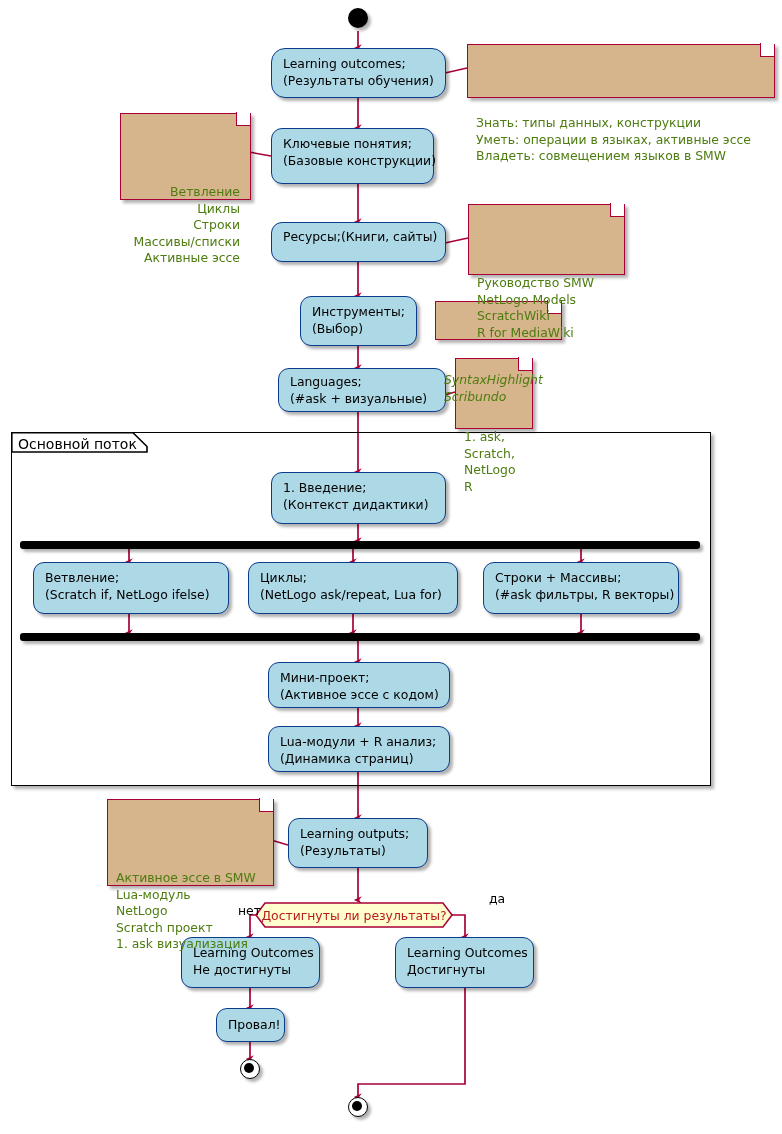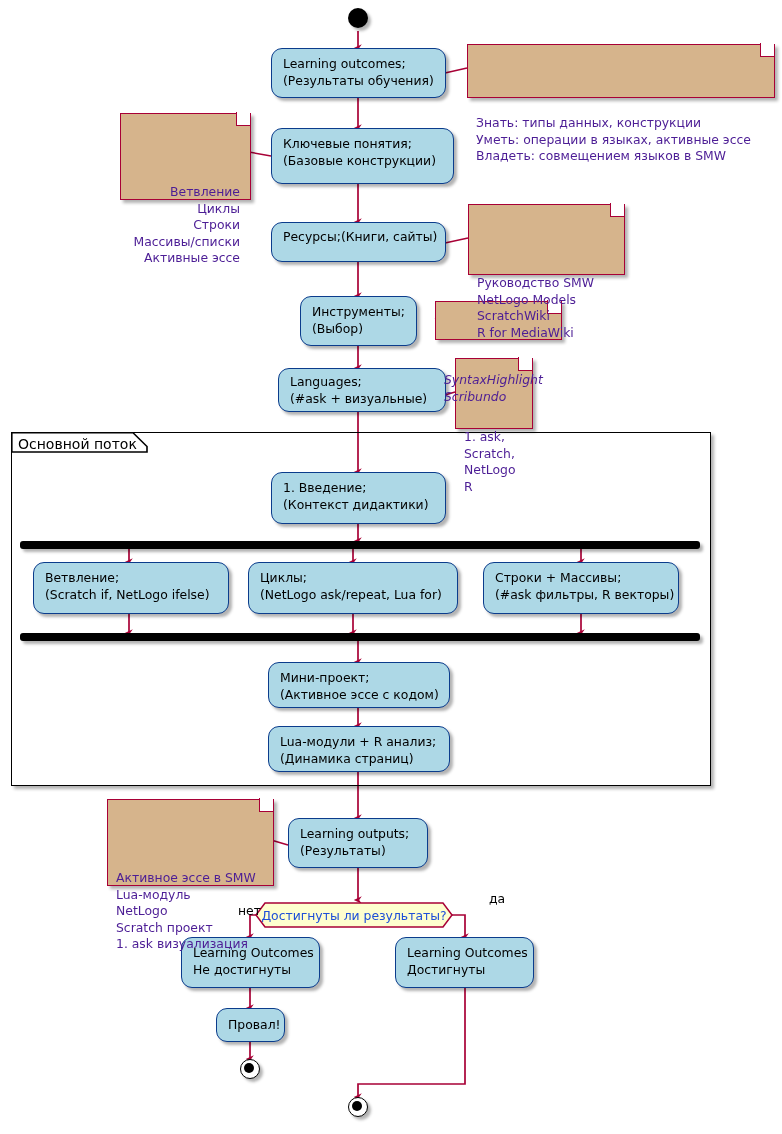--- a/index.html
+++ b/index.html
@@ -38,21 +38,21 @@
     padding: 7px 11px 7px 11px;
     white-space: pre;
     box-shadow: 3px 3px 3px rgba(0,0,0,0.30);
   }
   .node.center { text-align: center; }
   
   .note {
     position: absolute;
     box-sizing: border-box;
     background: #D3B храм;
-    color: #4c1d95;
+    color: #4d7c0f;
     font-size: 12.4px;
     line-height: 16.5px;
     white-space: pre;
   }
   .note-body {
     position: absolute;
     left: 0; top: 0;
     width: 100%; height: 100%;
     background: #D6B48C;
     border: 1.4px solid #A80036;
@@ -68,21 +68,21 @@
   }
   .note-text {
     position: relative;
     padding: 5px 9px 5px 9px;
     z-index: 2;
   }
   
   .decision {
     position: absolute;
     box-sizing: border-box;
-    color: #1d4ed8;
+    color: #b91c1c;
     font-size: 12.4px;
     line-height: 15px;
   }
   .decision-text {
     position: absolute;
     left: 0; top: 0;
     width: 100%;
     text-align: center;
     z-index: 3;
     white-space: nowrap;
@@ -204,24 +204,24 @@
       <line x1="271" y1="156" x2="249" y2="152"></line>
       <line x1="445" y1="243" x2="468" y2="238"></line>
       <line x1="445" y1="321" x2="435" y2="318"></line>
       <line x1="445" y1="395" x2="455" y2="392"></line>
       <line x1="288" y1="845" x2="271" y2="840"></line>
     </g>
   </svg>
 
   <div class="start-circle" style="left:348px;top:8px;"></div>
 
-  <div class="node" style="left:271px;top:48px;width:175px;height:50px;">Learning outcomes;
+  <div class="node" style="left:271px;top:48px;width:175px;height:50px;border-radius:14px;">Learning outcomes;
 (Результаты обучения)</div>
 
-  <div class="node" style="left:271px;top:128px;width:183px;height:56px;">Ключевые понятия;
+  <div class="node" style="left:271px;top:128px;width:163px;height:56px;">Ключевые понятия;
 (Базовые конструкции)</div>
 
   <div class="node" style="left:271px;top:222px;width:175px;height:40px;padding-top:6px;">Ресурсы;(Книги, сайты)</div>
 
   <div class="node" style="left:300px;top:296px;width:117px;height:50px;">Инструменты;
 (Выбор)</div>
 
   <div class="node" style="left:278px;top:368px;width:168px;height:44px;padding-top:5px;">Languages;
 (#ask + визуальные)</div>
 

